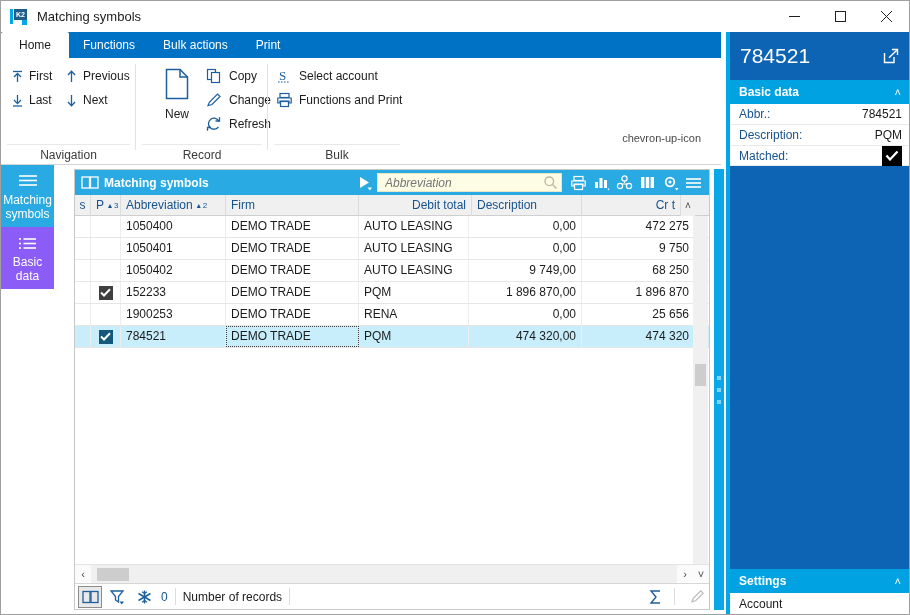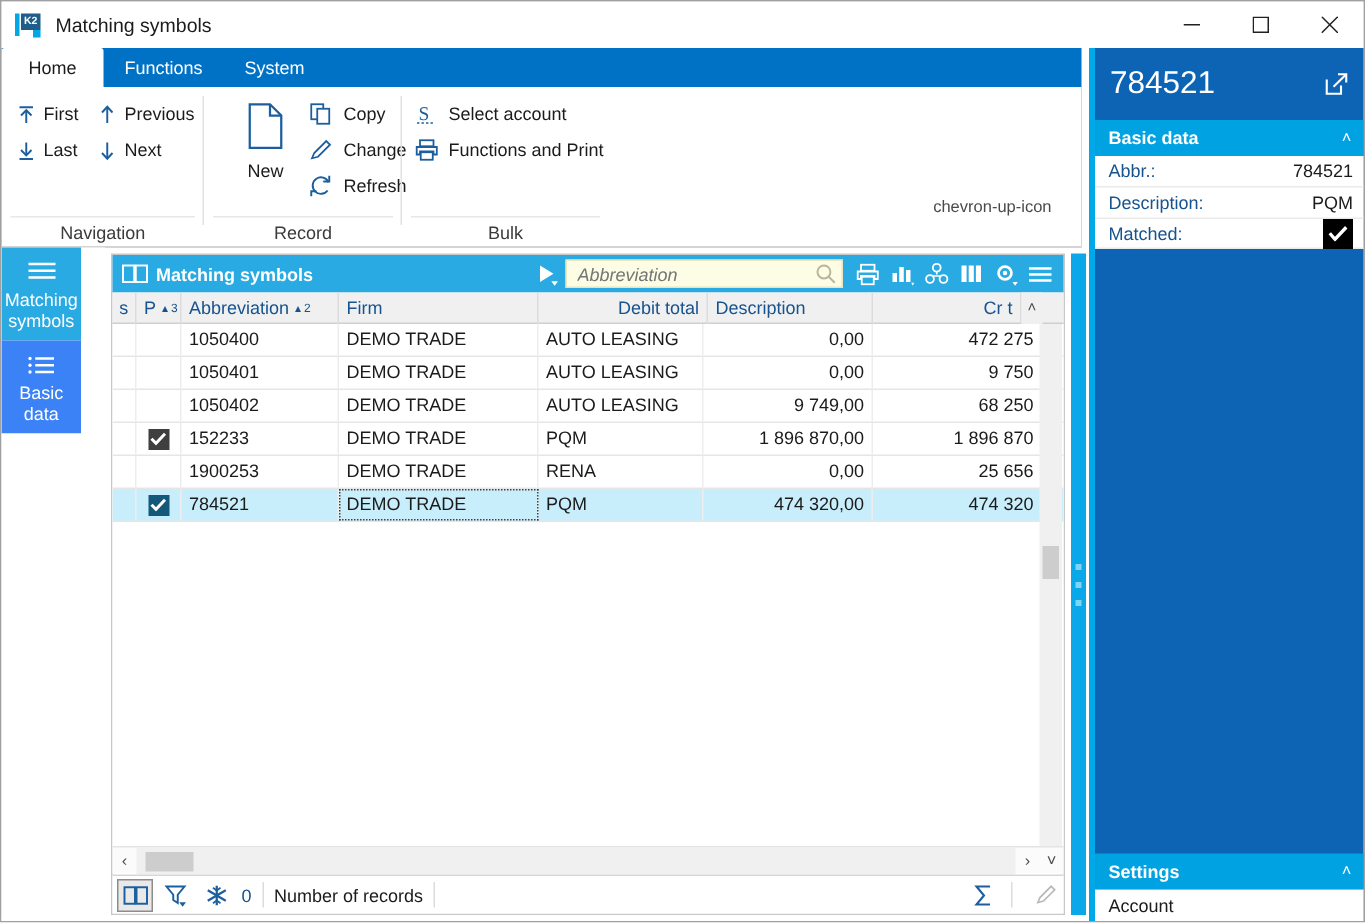--- a/index.html
+++ b/index.html
@@ -125,21 +125,21 @@
   .sidebar {
     position: absolute; left: 0; top: 164px; width: 69px; height: 450px;
     background: #ffffff;
   }
   .sbitem {
     width: 53px; height: 62px;
     display: flex; flex-direction: column; align-items: center; justify-content: center;
     color: #ffffff; text-align: center; line-height: 14px; font-size: 12px;
   }
   .sbitem.a { background: #29aae2; }
-  .sbitem.b { background: #3b82f6; }
+  .sbitem.b { background: #8b5cf6; }
   .sbitem .sic { height: 20px; margin-bottom: 2px; display:flex; align-items:center; }
   .sbitem .stxt { padding: 0 2px; }
   .sb-rest { width: 69px; background: #ffffff; height: 326px; }
 
   
   .gridpanel {
     position: absolute; left: 73px; top: 168px; width: 636px; height: 441px;
     background: #ffffff;
     border: 1px solid #c8c8c8;
   }
@@ -351,21 +351,22 @@
             <line x1="11" y1="0" x2="0" y2="11" stroke="#202020" stroke-width="1"></line>
           </svg>
       </div>
     </div>
   </div>
 
   <div class="ribbon-area">
     <div class="tabs">
       <div class="tab active">Home</div>
       <div class="tab">Functions</div>
-      <div class="tab">System</div>
+      <div class="tab">Bulk actions</div>
+      <div class="tab">Print</div>
     </div>
 
     <div class="ribbon-body">
 
       <div class="rgroup" id="grp-nav">
         <div class="navitem" style="left:8px; top:7px;">
           <span class="ic">
             <svg width="17" height="17" viewBox="0 0 17 17">
               <line x1="4" y1="3.5" x2="13" y2="3.5" stroke="#1d5f9e" stroke-width="1.3"></line>
               <line x1="8.5" y1="14" x2="8.5" y2="6" stroke="#1d5f9e" stroke-width="1.3"></line>

